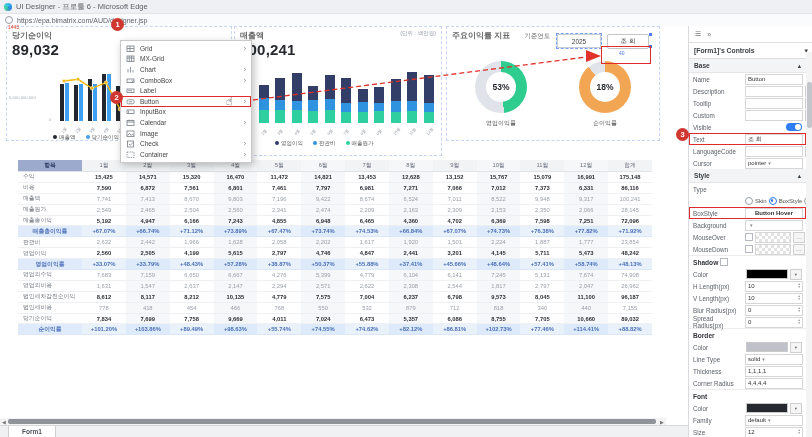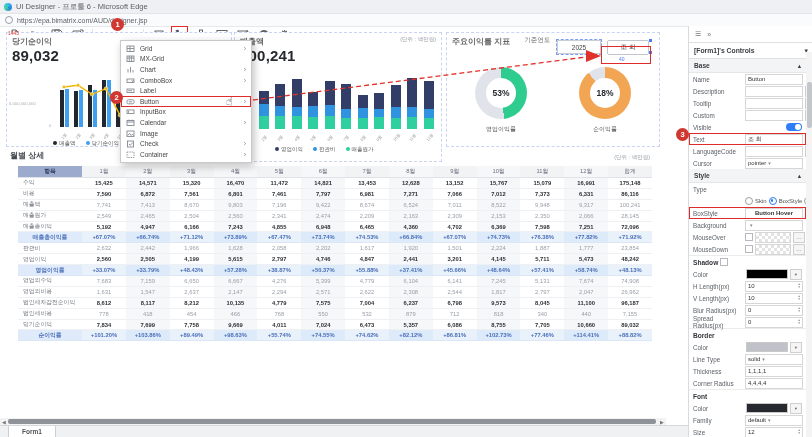--- a/index.html
+++ b/index.html
@@ -15,21 +15,21 @@
   
   .toolbar{position:absolute;top:27px;left:0;width:688px;height:15px;background:#fff;
            display:flex;align-items:center;gap:8px;padding-left:8px;}
   .tbi{width:13px;height:13px;display:flex;align-items:center;justify-content:center;color:#5f6368;}
   .tbi svg{width:12px;height:12px;stroke:#60666d;fill:none;stroke-width:1;}
   .tb-sep{width:1px;height:11px;background:#e3e3e3;}
   .tbi.gear{font-size:11px;line-height:11px;color:#5f6368;}
   .hlbox{outline:1.6px solid #e02b2b;outline-offset:1px;}
   .tools-glyph svg{stroke:#3a4a66;stroke-width:1.4;}
   
-  .canvas{position:absolute;top:32px;left:0;width:688px;height:375px;background:#fff;}
+  .canvas{position:absolute;top:26px;left:0;width:688px;height:375px;background:#fff;}
   .card{position:absolute;border:1px dashed #c9d3f2;background:#fff;}
   .card-title{font-size:8px;font-weight:bold;color:#666;}
   .kpi{font-size:15px;font-weight:bold;color:#26292e;letter-spacing:.2px;}
   .unit{font-size:5.5px;color:#9aa0a8;}
   .canvas-badge{position:absolute;top:-3px;left:1px;font-size:5px;color:#e23b30;}
   .plot{position:relative;}
   .slot{display:flex;align-items:flex-end;justify-content:center;gap:1px;height:100%;}
   .bar{width:4px;}
   .sslot{display:flex;flex-direction:column;justify-content:flex-end;height:100%;}
   .sseg{width:10px;}
@@ -407,21 +407,21 @@
         <span class="xlab" style="left: 185.5px; top: 8px;">12월</span>
       </div>
     <div class="legend" style="position:absolute;left:40px;top:113px;">
         <span><span class="ldot" style="background: rgb(50, 62, 104);"></span>영업이익</span>
         <span><span class="ldot" style="background: rgb(47, 147, 224);"></span>판관비</span>
         <span><span class="ldot" style="background: rgb(47, 207, 159);"></span>매출원가</span>
       </div>
   </div>
 
   <div class="card" style="left:446px;top:0;width:212px;height:113px;">
-    <div style="padding:3px 5px 0 5px;display:flex;align-items:flex-start;">
+    <div style="padding:3px 5px 0 5px;display:flex;align-items:flex-end;">
       <span class="card-title">주요이익률 지표</span>
       <span style="font-size:6.5px;color:#666;margin-left:14px;">기준연도</span>
     </div>
     <div class="combo2025">
       <span>2025</span>
     </div>
     <div class="btn-search">
       <span>조 회</span>
     </div>
     <span class="handle" style="left:202px;top:6px;"></span>
@@ -436,24 +436,20 @@
         </div>
         <div class="donut">
           <div class="ring" style="background: conic-gradient(rgb(242, 166, 84) 0deg, rgb(242, 166, 84) 89%, rgb(224, 228, 234) 89%, rgb(224, 228, 234) 100%);">
             <div class="hole">18%</div>
           </div>
           <div class="dlabel">순이익률</div>
         </div>
       </div>
   </div>
 
-  <div class="tbl-title-row">
-    <span class="tbl-title">월별 상세</span>
-    <span class="unit">(단위 : 백만원)</span>
-  </div>
 
   <div class="table">
       <div class="trow head">
         <div class="tc lab">항목</div>
         <div class="tc">1월</div>
         <div class="tc evencol">2월</div>
         <div class="tc">3월</div>
         <div class="tc evencol">4월</div>
         <div class="tc">5월</div>
         <div class="tc evencol">6월</div>

